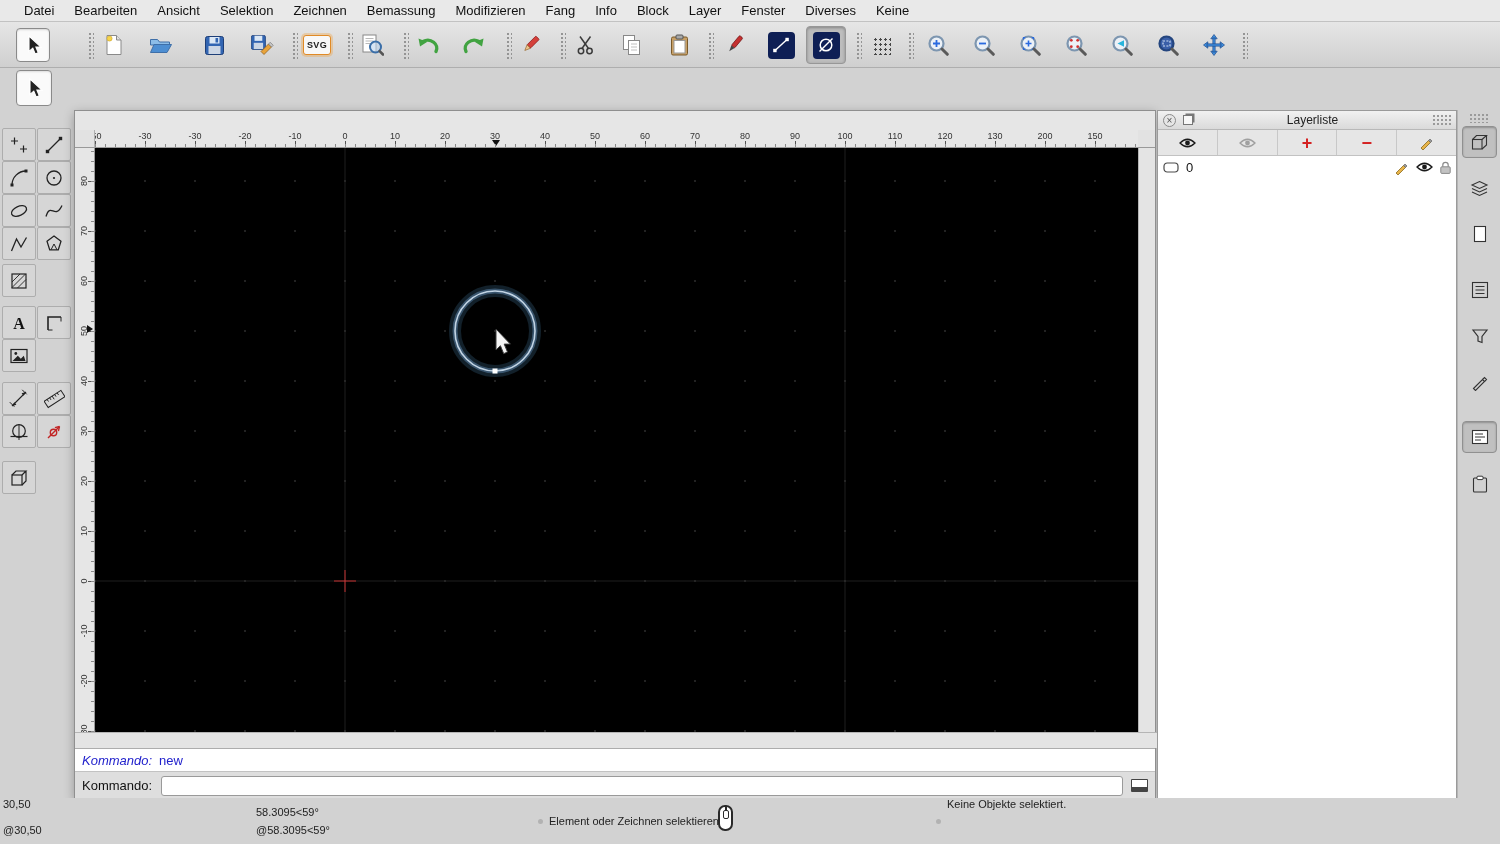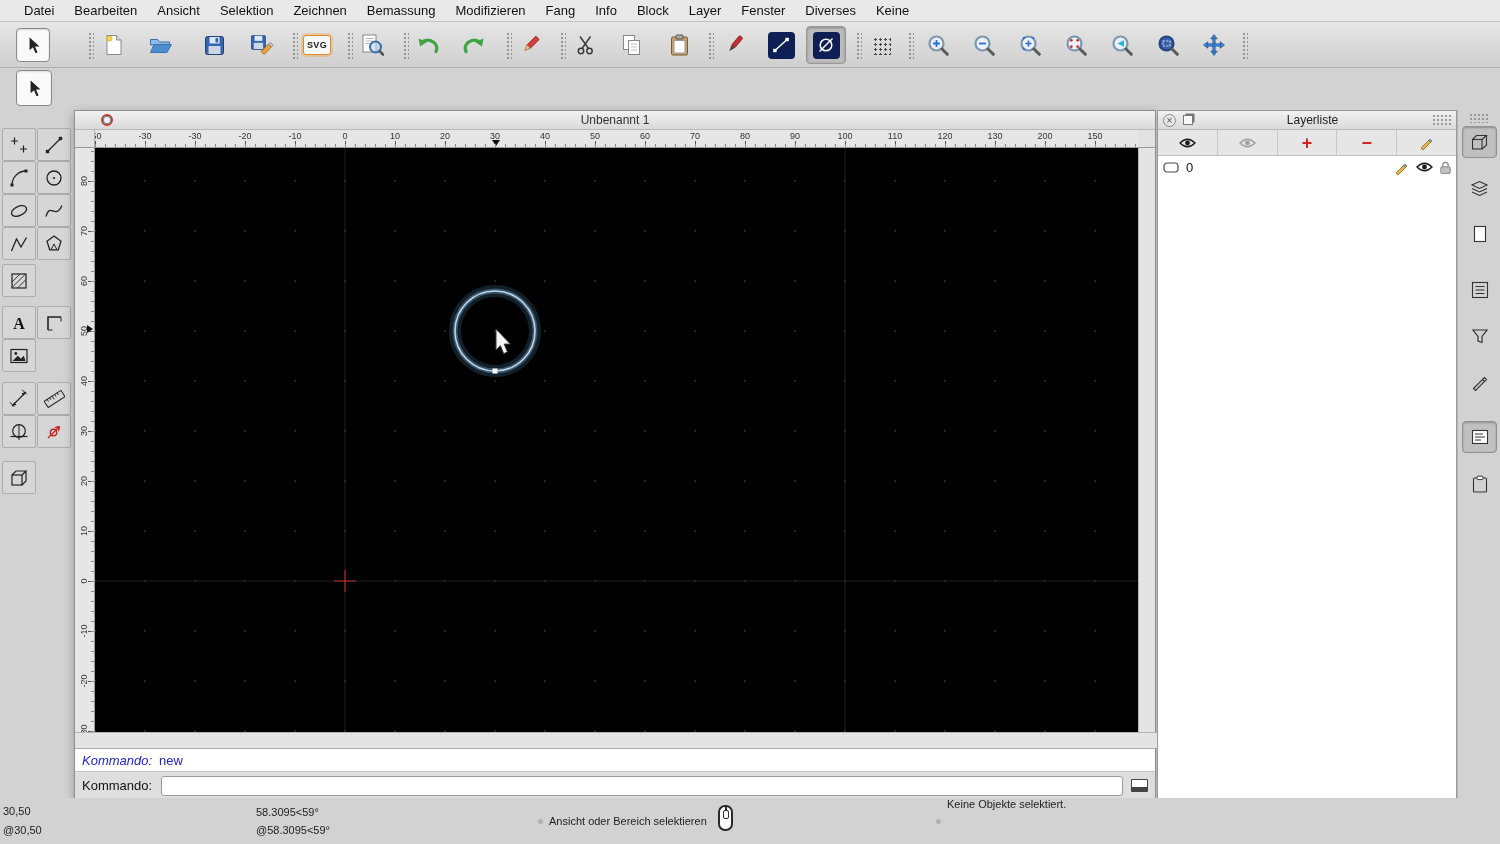--- a/index.html
+++ b/index.html
@@ -502,24 +502,20 @@
             <g fill="none" stroke="#222" stroke-width="1.2">
               <rect x="3" y="7" width="10" height="10"></rect>
               <path d="M3,7 L7,3 L17,3 L13,7 M17,3 V13 L13,17"></path>
             </g>
           </svg>
         </span>
       </span>
     </div>
 
   <div class="cadwin">
-    <div class="titlebar">
-      <span class="docicon"></span>
-      <span class="title">Unbenannt 1</span>
-    </div>
     <div class="corner"></div>
     <div class="tr-corner"></div>
     <div class="rulerh">
         <span class="rh-label" style="left:0px">-50</span>
         <span class="rh-tick" style="left:0px"></span>
         <span class="rh-label" style="left:50px">-30</span>
         <span class="rh-tick" style="left:50px"></span>
         <span class="rh-label" style="left:100px">-30</span>
         <span class="rh-tick" style="left:100px"></span>
         <span class="rh-label" style="left:150px">-20</span>
@@ -1007,24 +1003,24 @@
         <span class="ticon">
           <svg width="16" height="18">
             <rect x="1.5" y="3" width="13" height="14" rx="1" fill="none" stroke="#333" stroke-width="1.1"></rect>
             <rect x="5" y="1.2" width="6" height="3.4" rx="1" fill="#fff" stroke="#333" stroke-width="1"></rect>
           </svg>
         </span>
       </span>
     </div>
 
   <div class="statusbar">
-    <span class="sb" style="left:3px;top:7px">30,50</span>
+    <span class="sb" style="left:3px;top:0">30,50</span>
     <span class="sb" style="left:3px;top:26px">@30,50</span>
     <span class="sb" style="left:256px;top:8px">58.3095&lt;59°</span>
     <span class="sb" style="left:256px;top:26px">@58.3095&lt;59°</span>
     <span class="sb-dot" style="left:538px;top:21px"></span>
-    <span class="sb" style="left:549px;top:17px">Ansicht oder Bereich selektieren</span>
+    <span class="sb" style="left:549px;top:17px">Element oder Zeichnen selektieren</span>
     <span class="mouseicon"></span>
     <span class="sb-dot" style="left:936px;top:21px"></span>
     <span class="sb" style="left:947px;top:0">Keine Objekte selektiert.</span>
   </div>
 
 </div>
 
 </body></html>

